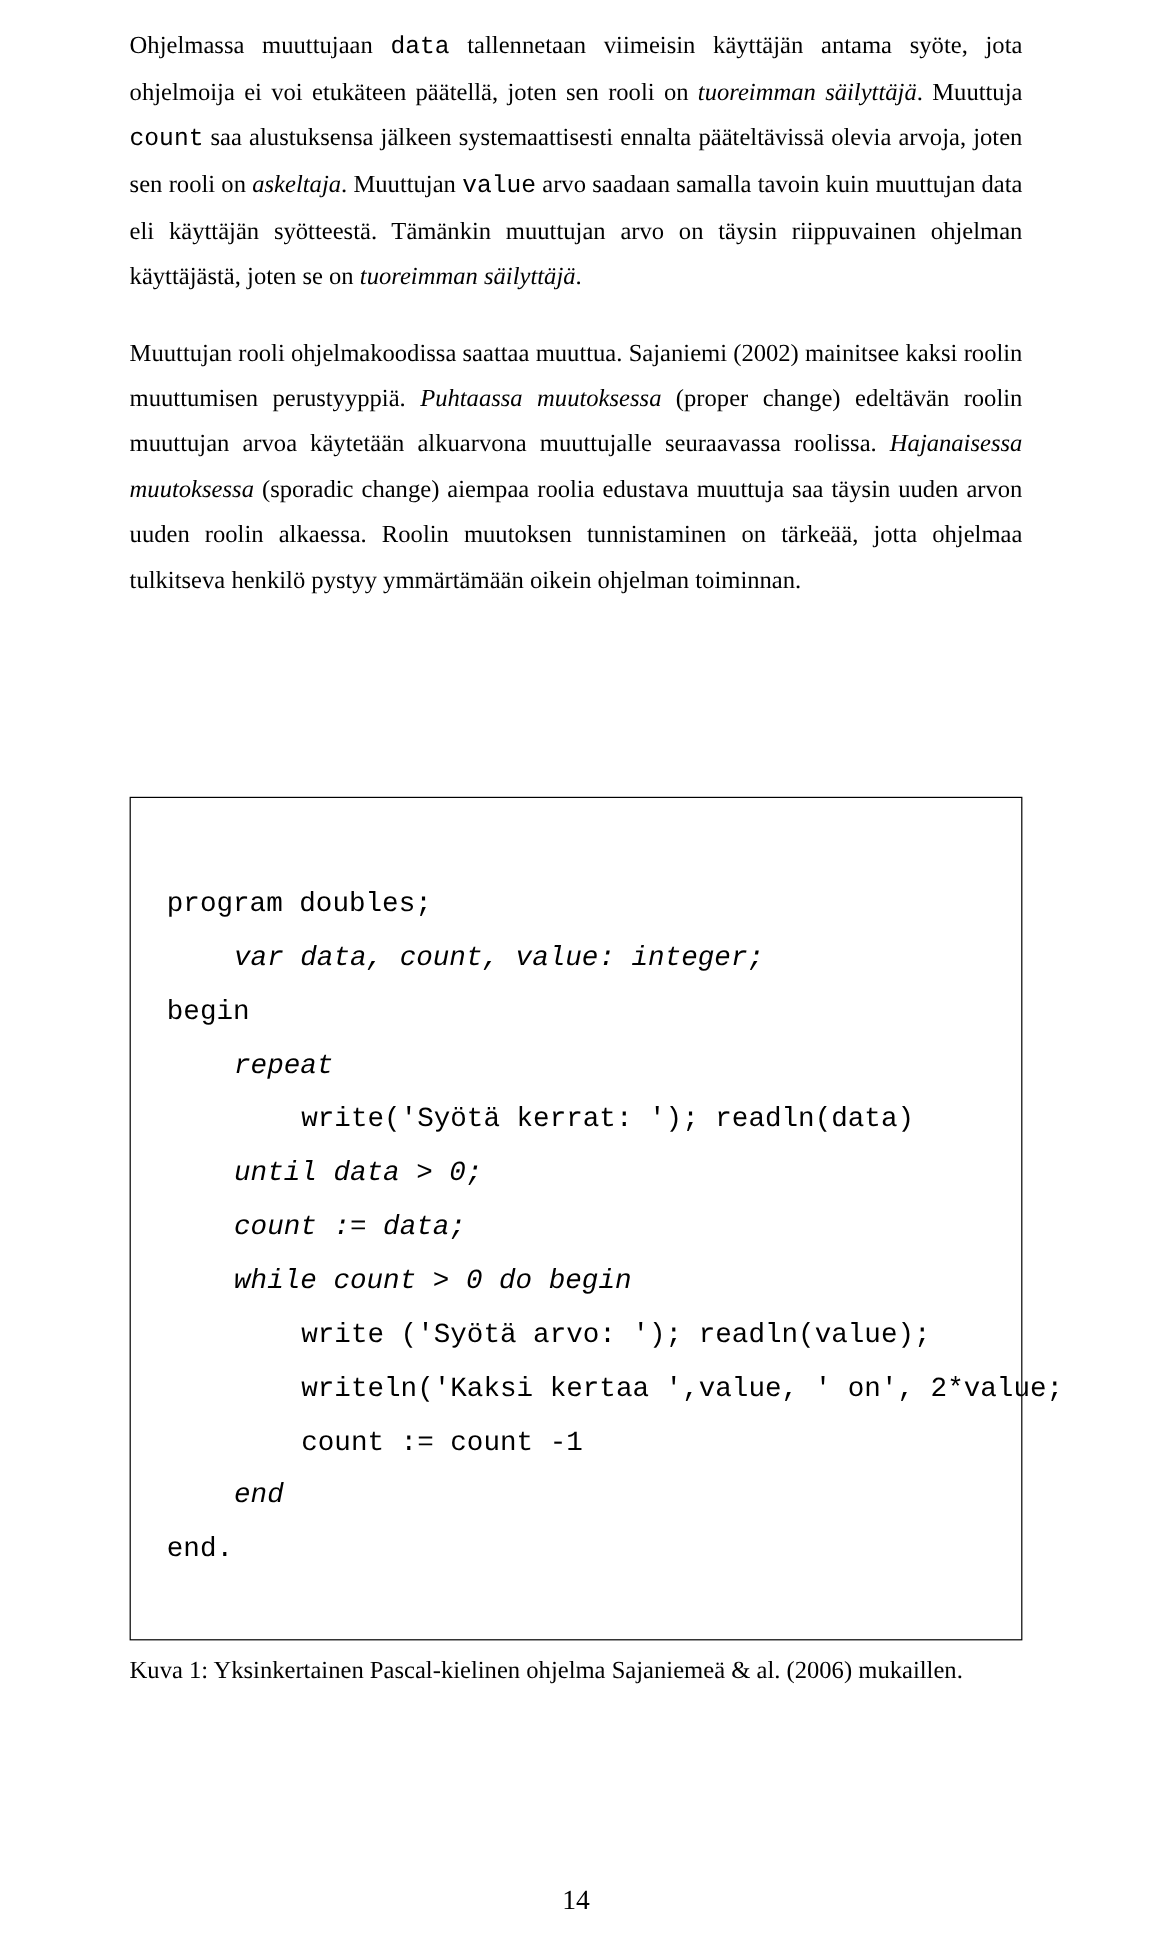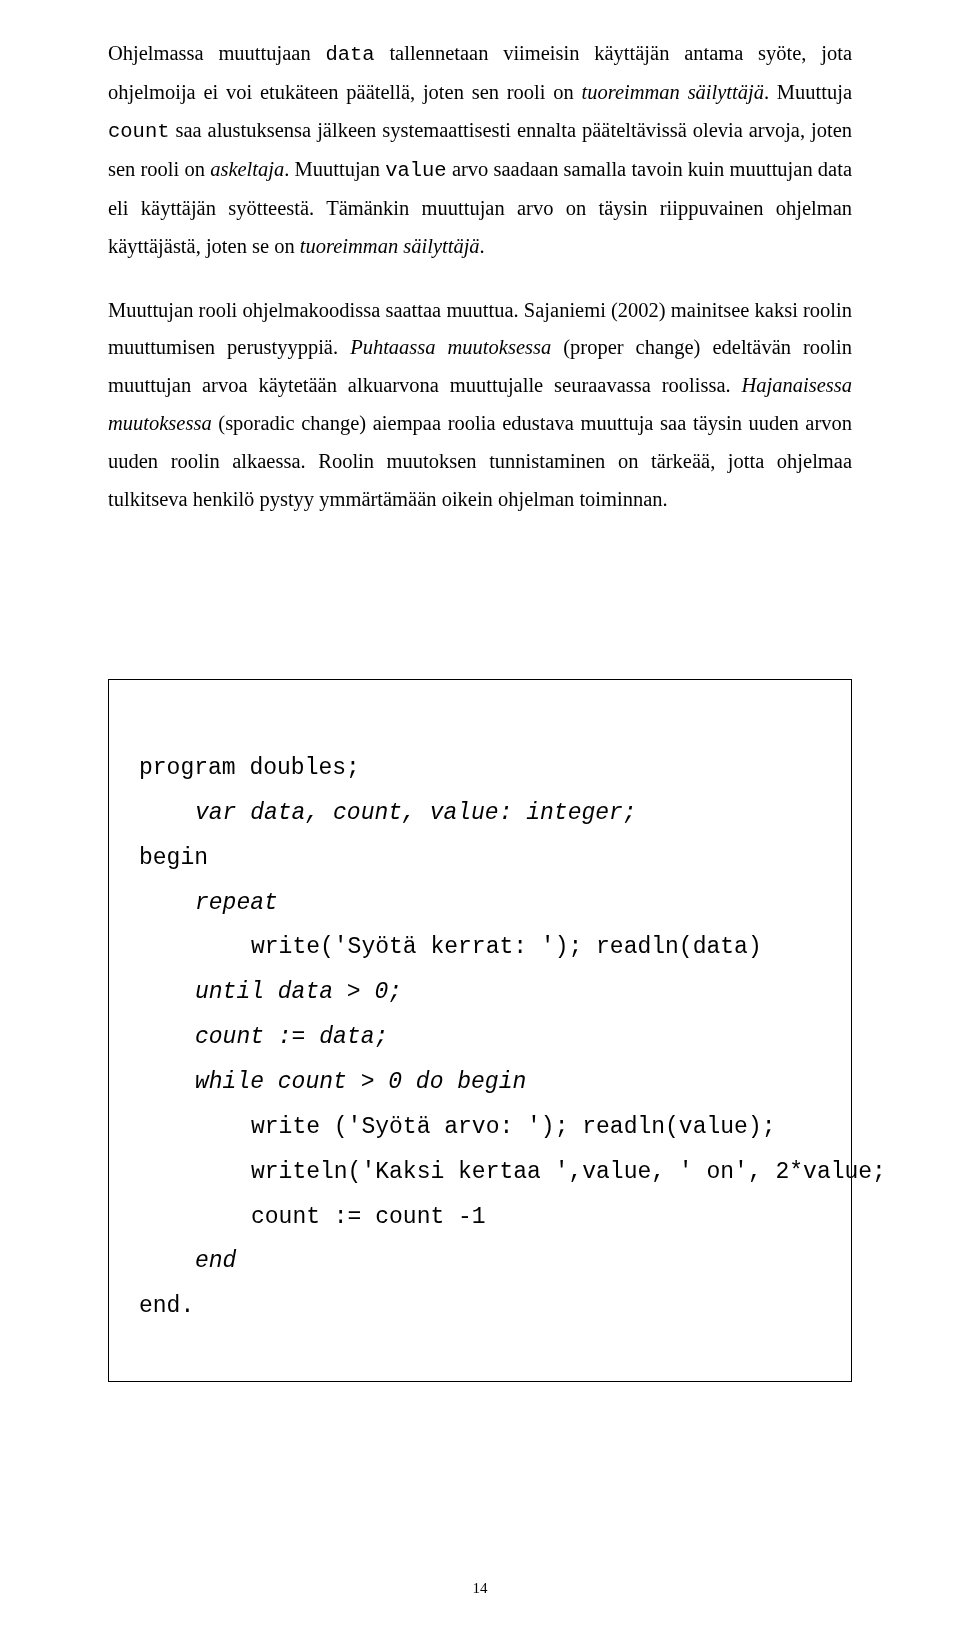--- a/index.html
+++ b/index.html
@@ -14,21 +14,21 @@
       width: 960px;
       min-height: 1625px;
       box-sizing: border-box;
       padding: 20px 108px 40px 108px;
       position: relative;
     }
     .para {
       font-size: 20.5px;
       line-height: 1.85;
       text-align: justify;
-      margin: 15px 0 0 0;
+      margin: 0 0 0 0;
     }
     .para + .para {
       margin-top: 26px;
     }
     .mono {
       font-family: "Courier New", Courier, monospace;
     }
     .italic {
       font-style: italic;
     }
@@ -49,34 +49,35 @@
       font-family: "Times New Roman", Times, serif;
       font-size: 20.5px;
       margin-top: 14px;
     }
     .page-number {
       position: absolute;
       bottom: 28px;
       left: 0;
       width: 100%;
       text-align: center;
-      font-size: 15px;
+      font-size: 23px;
       font-family: "Times New Roman", Times, serif;
     }
   </style>
 </head>
 <body>
 
 <div class="page">
 
   <p class="para">
     <span>Ohjelmassa muuttujaan </span><span class="mono">data</span><span> tallennetaan viimeisin käyttäjän antama syöte, jota ohjelmoija ei voi etukäteen päätellä, joten sen rooli on </span><span class="italic">tuoreimman säilyttäjä</span><span>. Muuttuja </span><span class="mono">count</span><span> saa alustuksensa jälkeen systemaattisesti ennalta pääteltävissä olevia arvoja, joten sen rooli on </span><span class="italic">askeltaja</span><span>. Muuttujan </span><span class="mono">value</span><span> arvo saadaan samalla tavoin kuin muuttujan data eli käyttäjän syötteestä. Tämänkin muuttujan arvo on täysin riippuvainen ohjelman käyttäjästä, joten se on </span><span class="italic">tuoreimman säilyttäjä</span><span>.</span>
   </p>
 
   <p class="para">
     <span>Muuttujan rooli ohjelmakoodissa saattaa muuttua. Sajaniemi (2002) mainitsee kaksi roolin muuttumisen perustyyppiä. </span><span class="italic">Puhtaassa muutoksessa</span><span> (proper change) edeltävän roolin muuttujan arvoa käytetään alkuarvona muuttujalle seuraavassa roolissa. </span><span class="italic">Hajanaisessa muutoksessa</span><span> (sporadic change) aiempaa roolia edustava muuttuja saa täysin uuden arvon uuden roolin alkaessa. Roolin muutoksen tunnistaminen on tärkeää, jotta ohjelmaa tulkitseva henkilö pystyy ymmärtämään oikein ohjelman toiminnan.</span>
   </p>
 
   <div class="code-box"><span class="code-line ind0">program doubles;</span><span class="code-line ind1">var data, count, value: integer;</span><span class="code-line ind0">begin</span><span class="code-line ind1">repeat</span><span class="code-line ind2">write('Syötä kerrat: '); readln(data)</span><span class="code-line ind1">until data &gt; 0;</span><span class="code-line ind1">count := data;</span><span class="code-line ind1">while count &gt; 0 do begin</span><span class="code-line ind2">write ('Syötä arvo: '); readln(value);</span><span class="code-line ind2">writeln('Kaksi kertaa ',value, ' on', 2*value;</span><span class="code-line ind2">count := count -1</span><span class="code-line ind1">end</span><span class="code-line ind0">end.</span></div>
 
+  <div class="caption">Kuva 1: Yksinkertainen Pascal-kielinen ohjelma Sajaniemeä &amp; al. (2006) mukaillen.</div>
 
   <div class="page-number">14</div>
 </div>
 
 </body></html>

